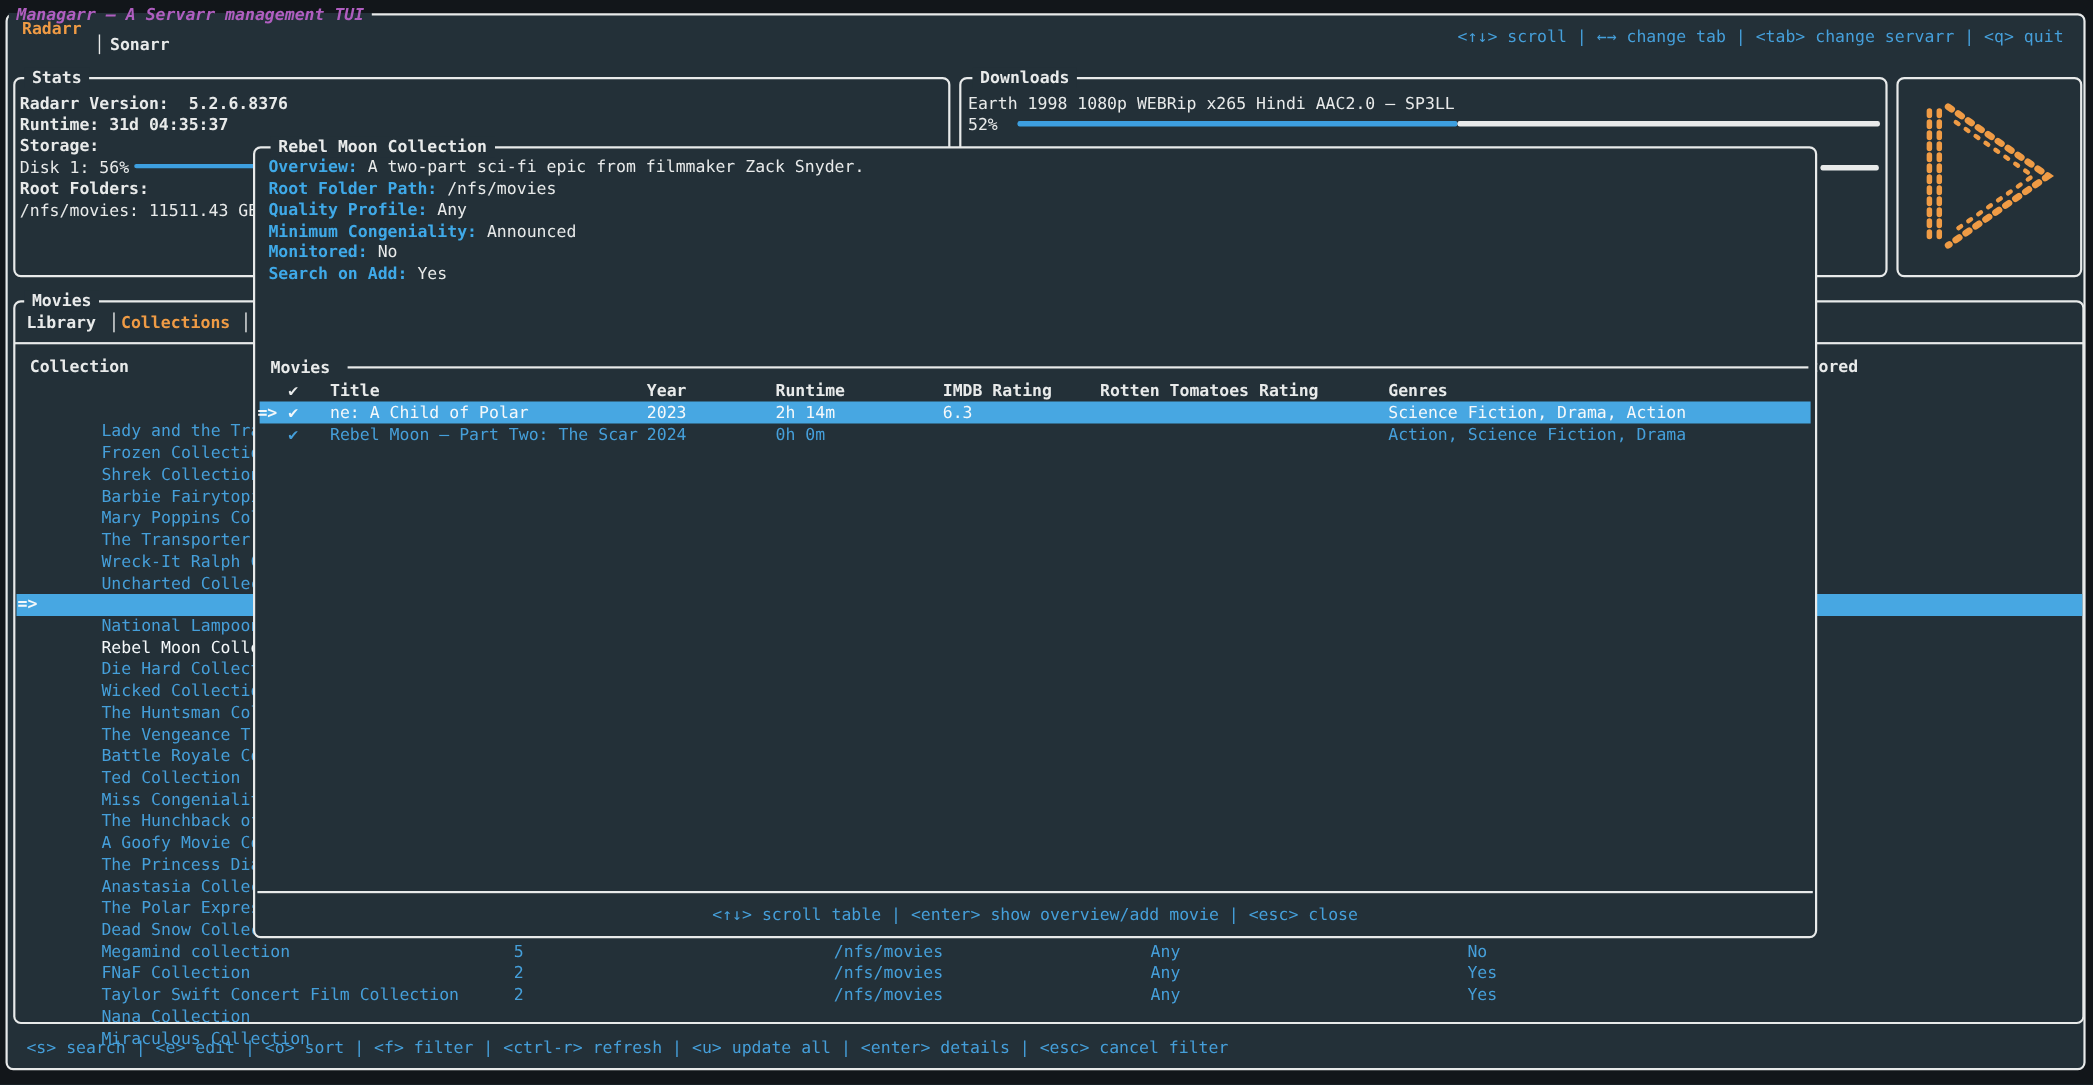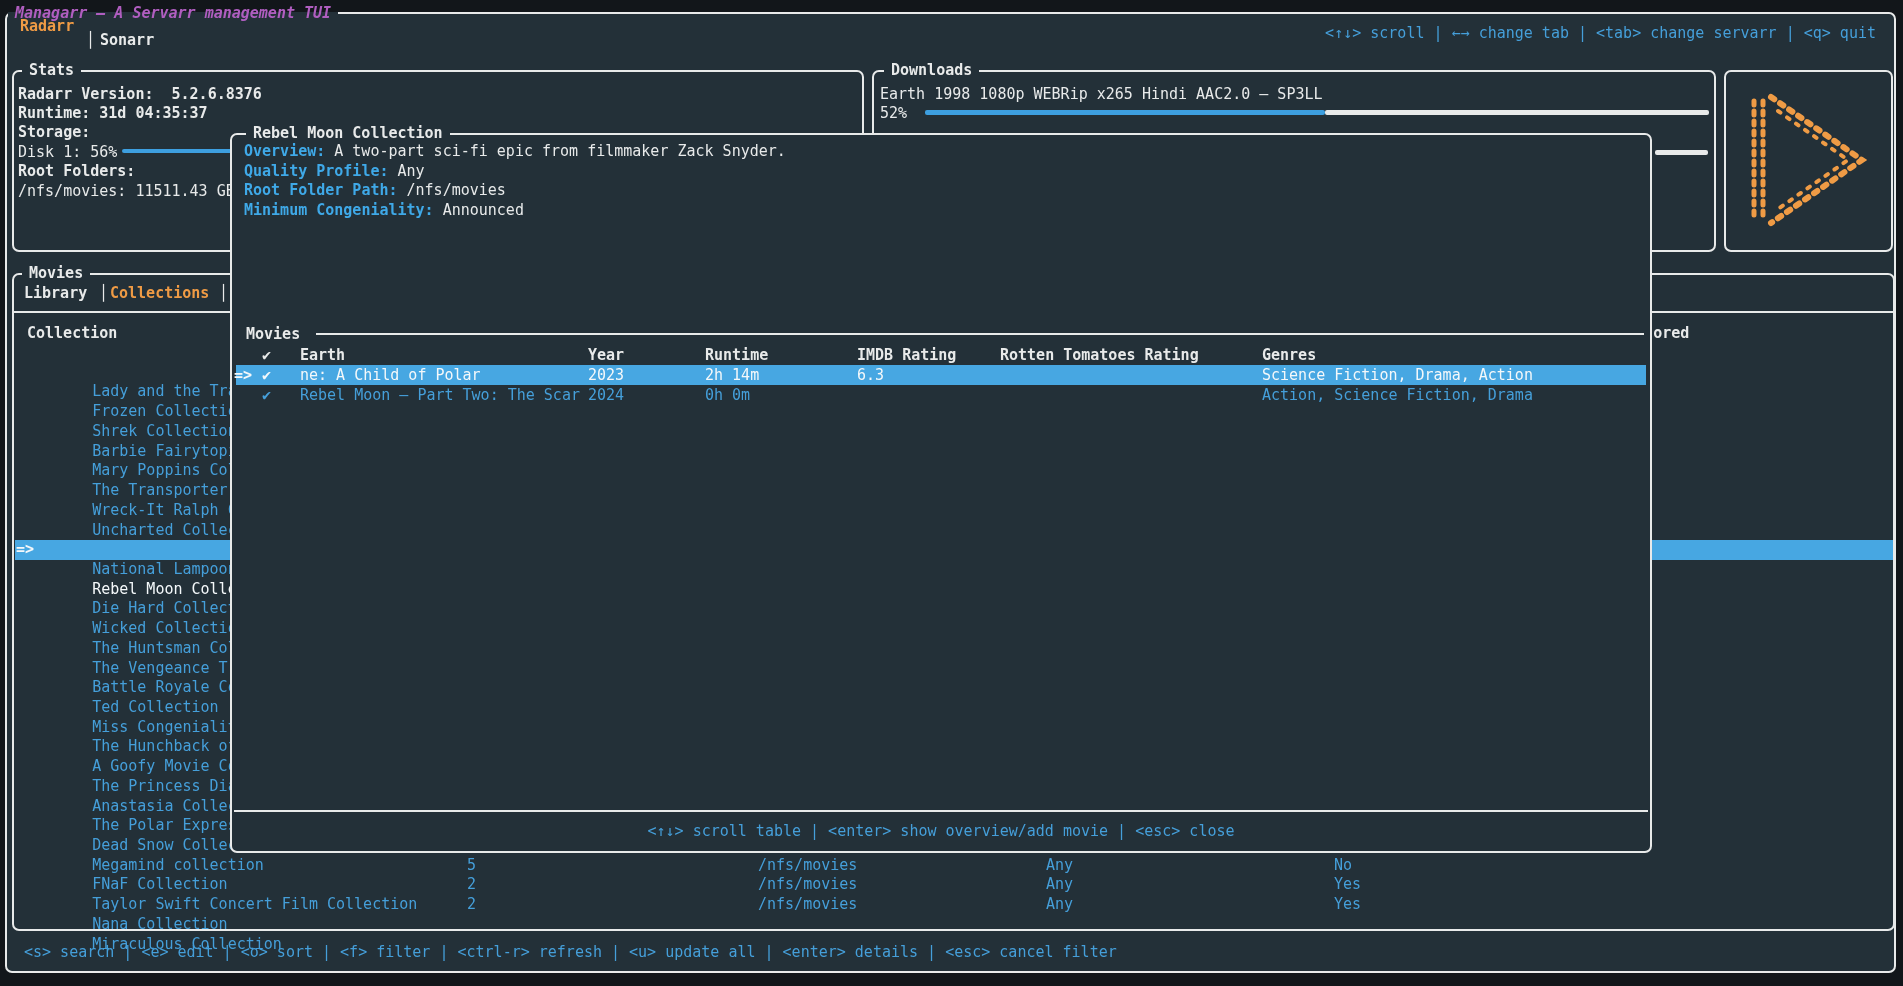--- a/index.html
+++ b/index.html
@@ -327,31 +327,33 @@
       <span class="cval c-monitored">Yes</span>
     </div>
   </div>
 
 <div class="panel" id="modal">
   <div class="ptitle" style="left:14px;top:-11px">Rebel Moon Collection</div>
 
   <div class="abs" style="left:12px;top:7px">
 
   <div class="field"><b class="b">Overview:</b><span>A two-part sci-fi epic from filmmaker Zack Snyder.</span></div>
+      <div class="field"><b class="b">Root Folder Path:</b><span>/nfs/movies</span></div>
       <div class="field"><b class="b">Quality Profile:</b><span>Any</span></div>
-      <div class="field"><b class="b">Root Folder Path:</b><span>/nfs/movies</span></div>
       <div class="field"><b class="b">Minimum Congeniality:</b><span>Announced</span></div>
+      <div class="field"><b class="b">Monitored:</b><span>No</span></div>
+      <div class="field"><b class="b">Search on Add:</b><span>Yes</span></div>
     </div>
 
   <div class="txt b" style="left:14px;top:189px">Movies</div>
   <div class="hline" style="left:84px;top:198px;width:1328px"></div>
 
   <div class="mhead b" style="top:210px">
     <span class="mcell m-check">✔</span>
-    <span class="mcell m-title">Earth</span>
+    <span class="mcell m-title">Title</span>
     <span class="mcell m-year">Year</span>
     <span class="mcell m-runtime">Runtime</span>
     <span class="mcell m-imdb">IMDB Rating</span>
     <span class="mcell m-rt">Rotten Tomatoes Rating</span>
     <span class="mcell m-genres">Genres</span>
   </div>
 
   <div class="abs" style="left:0;top:230px;width:1418px">
 
   <div class="mrow sel" style="position:relative">

